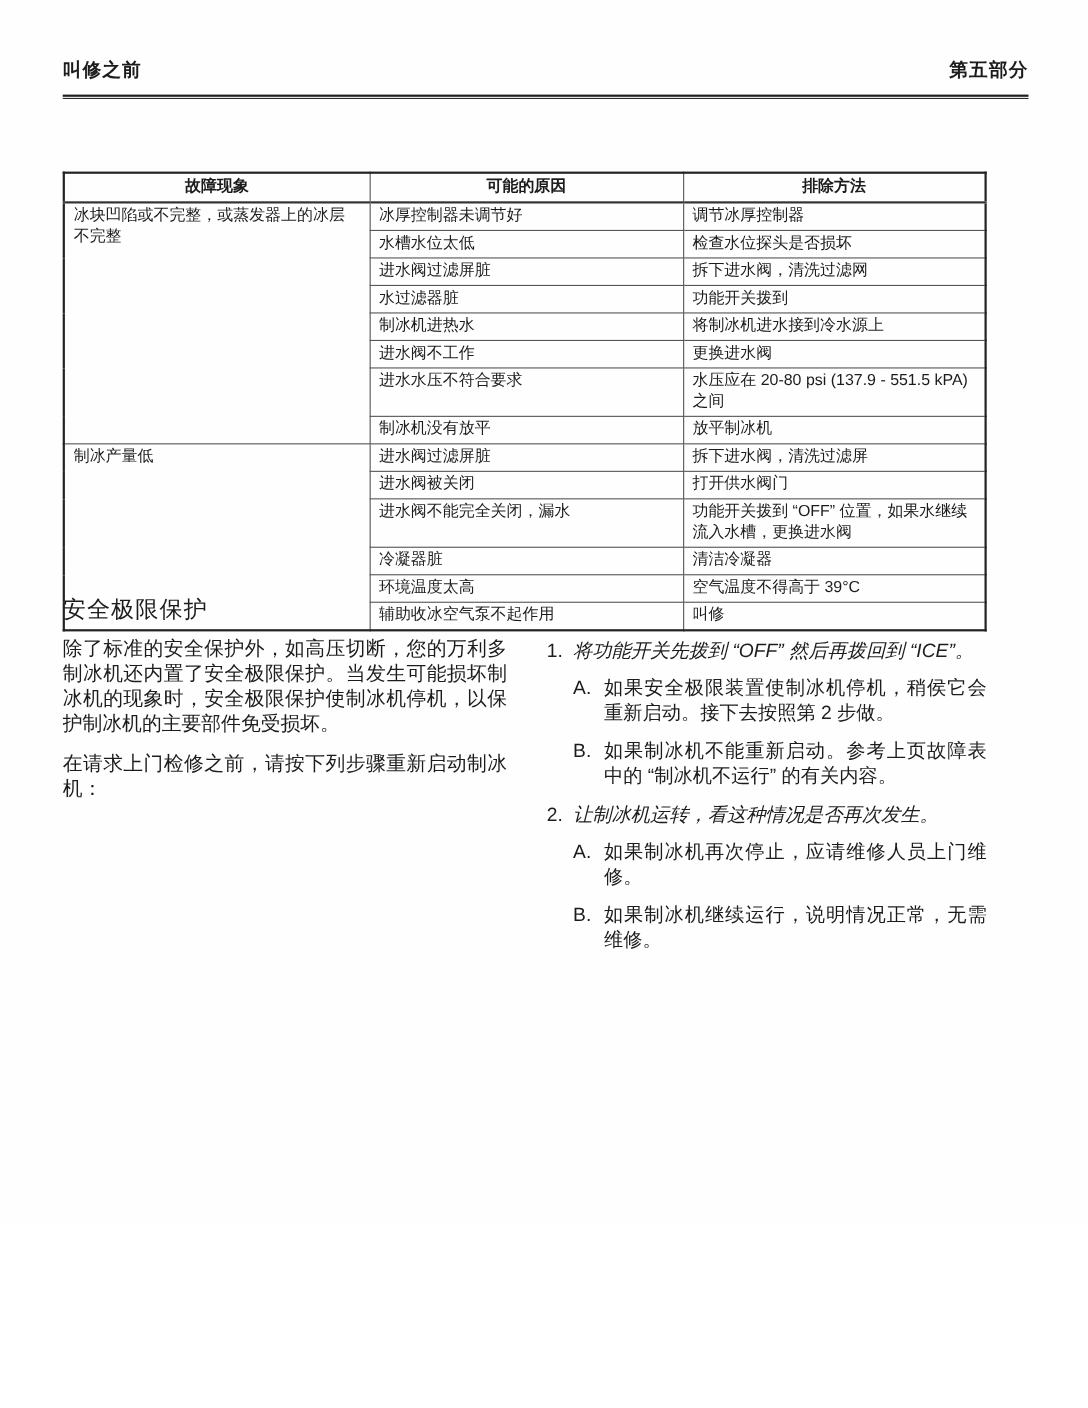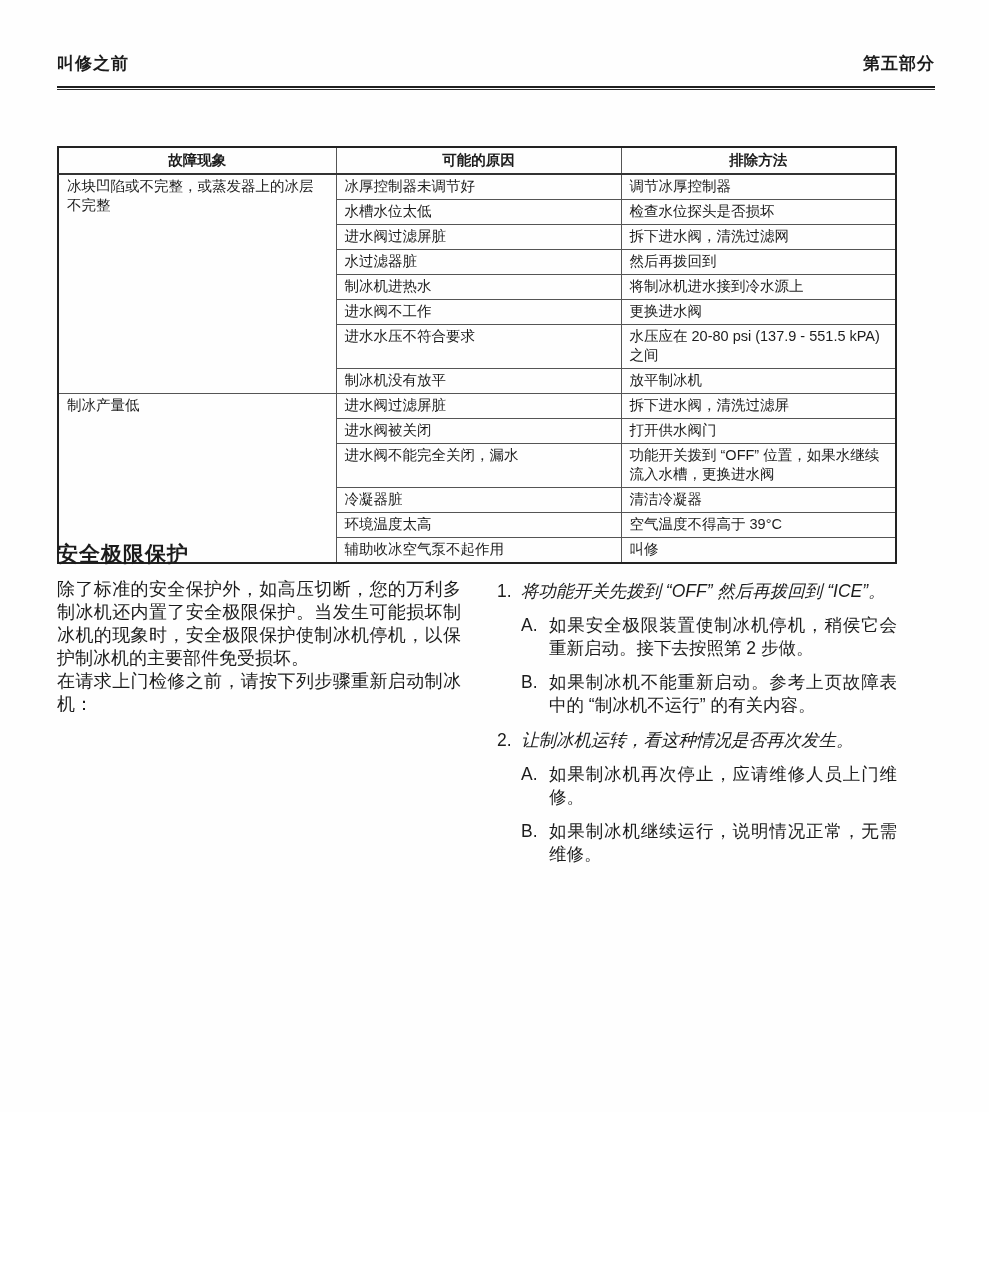--- a/index.html
+++ b/index.html
@@ -31,21 +31,21 @@
     position: absolute;
     left: 57px; right: 54px; top: 86px;
     height: 4px;
     border-top: 2px solid #1f1f1f;
     border-bottom: 1px solid #2a2a2a;
   }
 
   
   table.trouble {
     position: absolute;
-    left: 57px; top: 146px;
+    left: 57px; top: 156px;
     width: 838px;
     border-collapse: collapse;
     table-layout: fixed;
     font-size: 14.5px;
   }
   table.trouble col.c1 { width: 278px; }
   table.trouble col.c2 { width: 285px; }
   table.trouble col.c3 { width: 275px; }
   table.trouble th, table.trouble td {
     border: 1px solid #555;
@@ -61,32 +61,32 @@
     border-bottom: 2px solid #333;
     padding: 3px 8px;
   }
   table.trouble { border: 2px solid #222; }
 
   
   .section-title {
     position: absolute;
     left: 57px; top: 540px;
     font-size: 21px;
-    font-weight: bold;
+    font-weight: normal;
     letter-spacing: 1px;
   }
   .col-left {
     position: absolute;
     left: 57px; top: 578px;
     width: 404px;
     font-size: 18px;
     line-height: 23px;
     text-align: justify;
   }
-  .col-left p + p { }
+  .col-left p + p { margin-top: 13px; }
 
   .col-right {
     position: absolute;
     left: 497px; top: 580px;
     width: 400px;
     font-size: 17.5px;
     line-height: 23px;
   }
   .step { display: flex; margin-bottom: 11px; }
   .step-num { width: 24px; flex: 0 0 24px; }
@@ -180,21 +180,21 @@
       <tr>
         <td>水槽水位太低</td>
         <td>检查水位探头是否损坏</td>
       </tr>
       <tr>
         <td>进水阀过滤屏脏</td>
         <td>拆下进水阀，清洗过滤网</td>
       </tr>
       <tr>
         <td>水过滤器脏</td>
-        <td>然后再拨回到</td>
+        <td>功能开关拨到</td>
       </tr>
       <tr>
         <td>制冰机进热水</td>
         <td>将制冰机进水接到冷水源上</td>
       </tr>
       <tr>
         <td>进水阀不工作</td>
         <td>更换进水阀</td>
       </tr>
       <tr>

